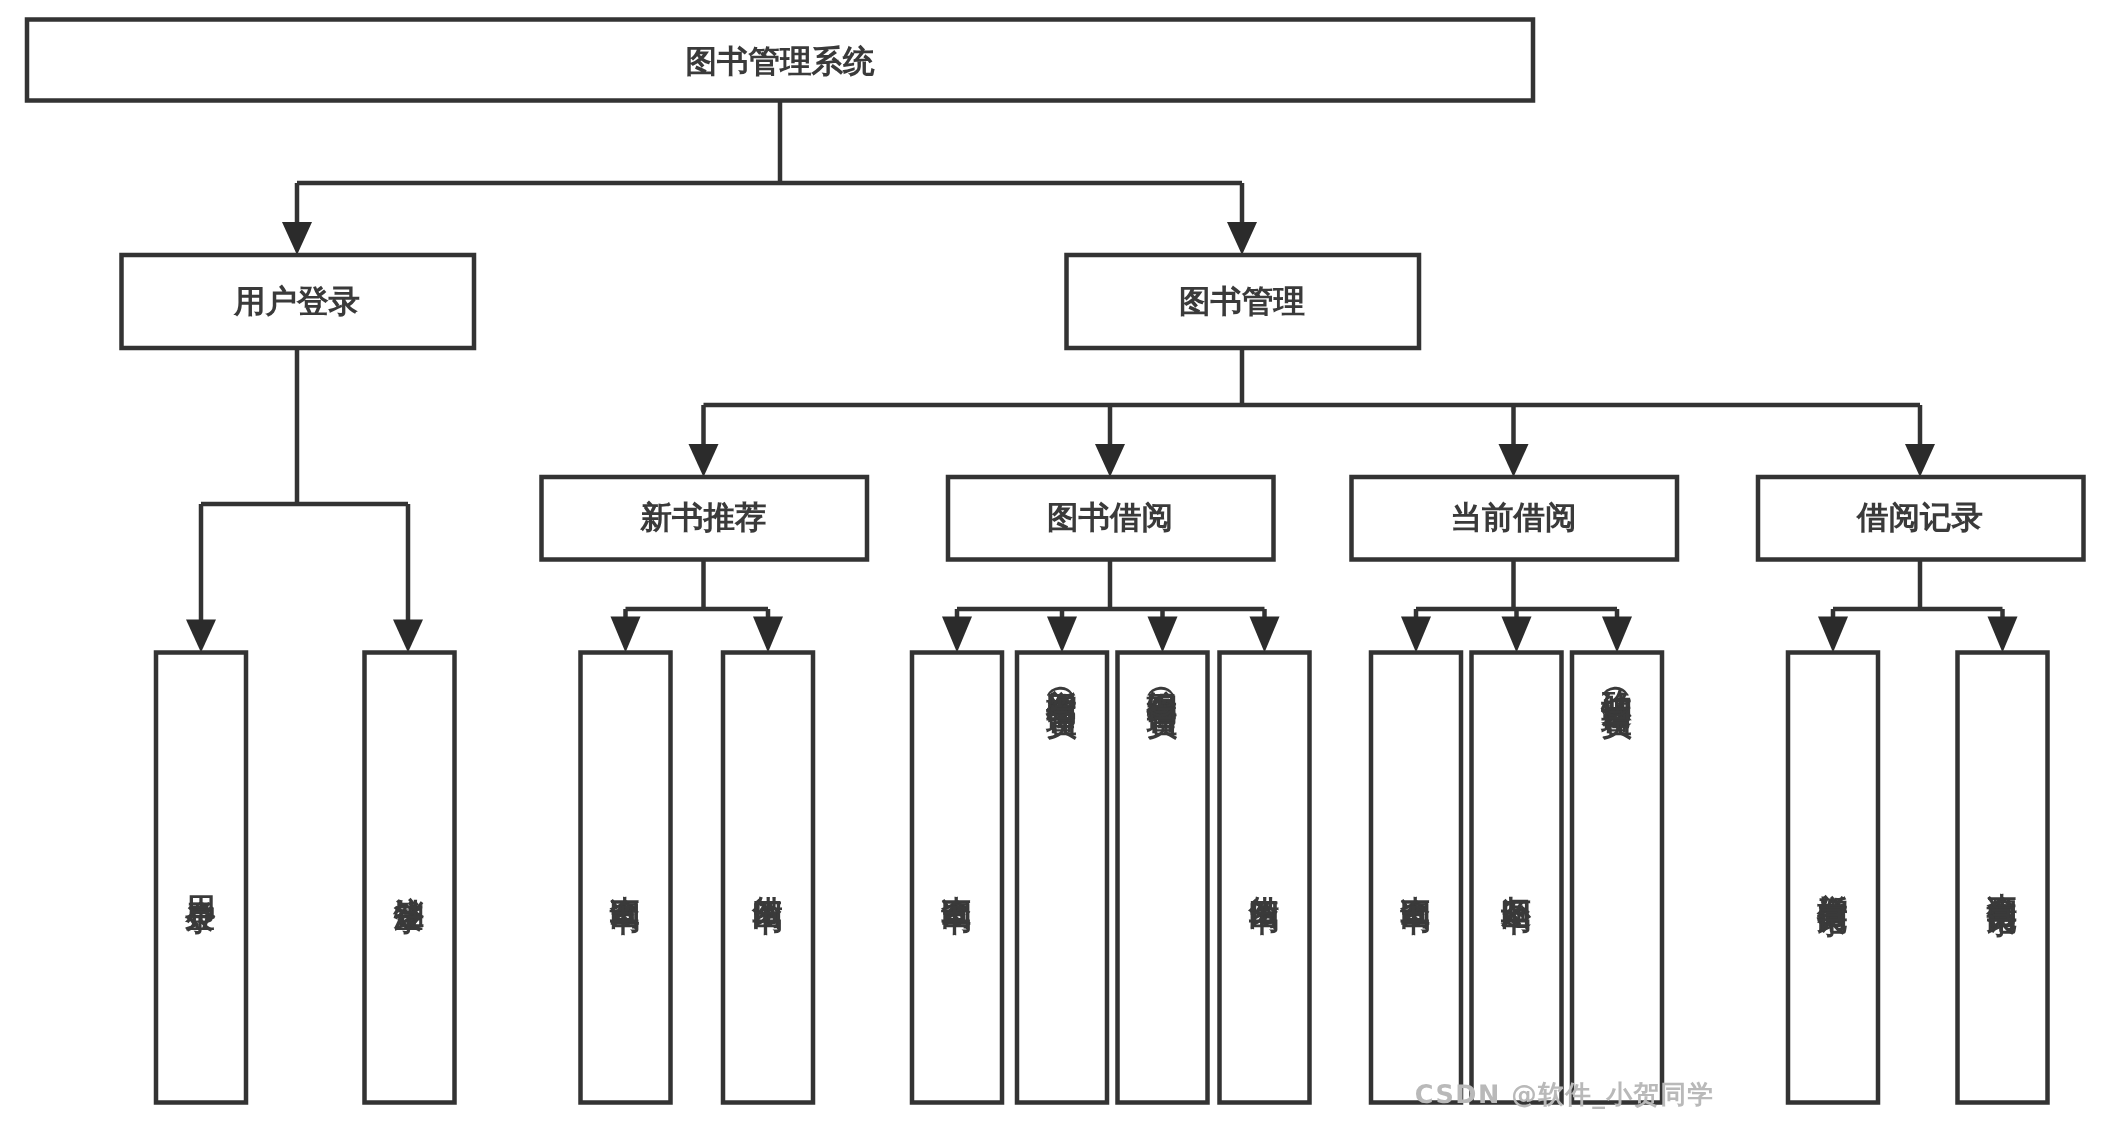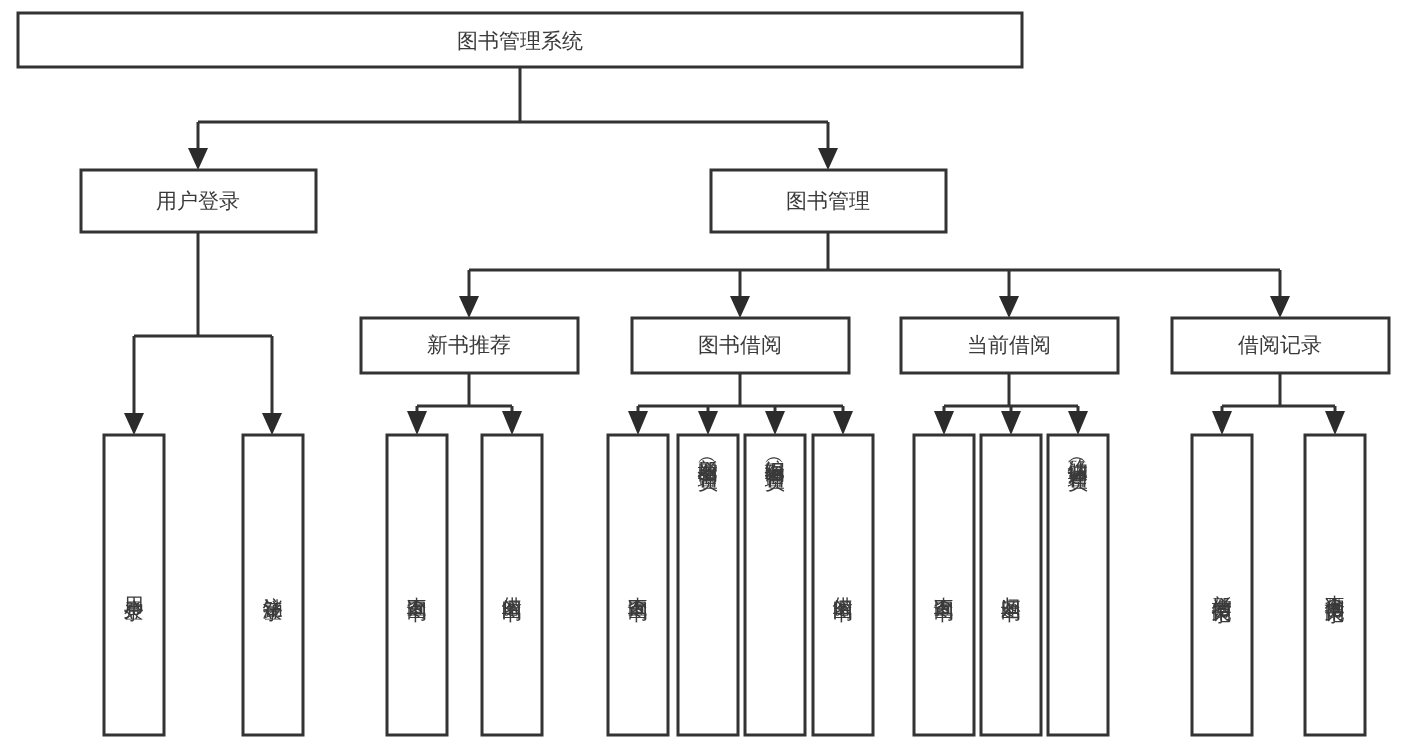--- a/index.html
+++ b/index.html
@@ -12,20 +12,21 @@
     font-family: "DejaVu Sans", "Liberation Sans", sans-serif;
     width: 1405px;
     height: 747px;
     overflow: hidden;
   }
   #diagram-root {
     position: relative;
     width: 1155px;
     height: 747px;
     background: #ffffff;
+    font-weight: bold;
   }
   svg#diagram-svg {
     position: absolute;
     top: 0;
     left: 0;
     width: 1405px;
     height: 747px;
     display: block;
   }
   .node-box {
@@ -247,13 +248,14 @@
   <div class="vlabel-wrap" style="left:1048px; top:443px; width:60px; height:292px; align-items:flex-start;">
     <span class="vlabel">确认归还（管理员）</span>
   </div>
   <div class="vlabel-wrap" style="left:1192px; top:435px; width:60px; height:300px;">
     <span class="vlabel">新增借阅记录</span>
   </div>
   <div class="vlabel-wrap" style="left:1305px; top:435px; width:60px; height:300px;">
     <span class="vlabel">查询借阅记录</span>
   </div>
 
+  <div class="watermark">CSDN @软件_小贺同学</div>
 </div>
 
 </body></html>

